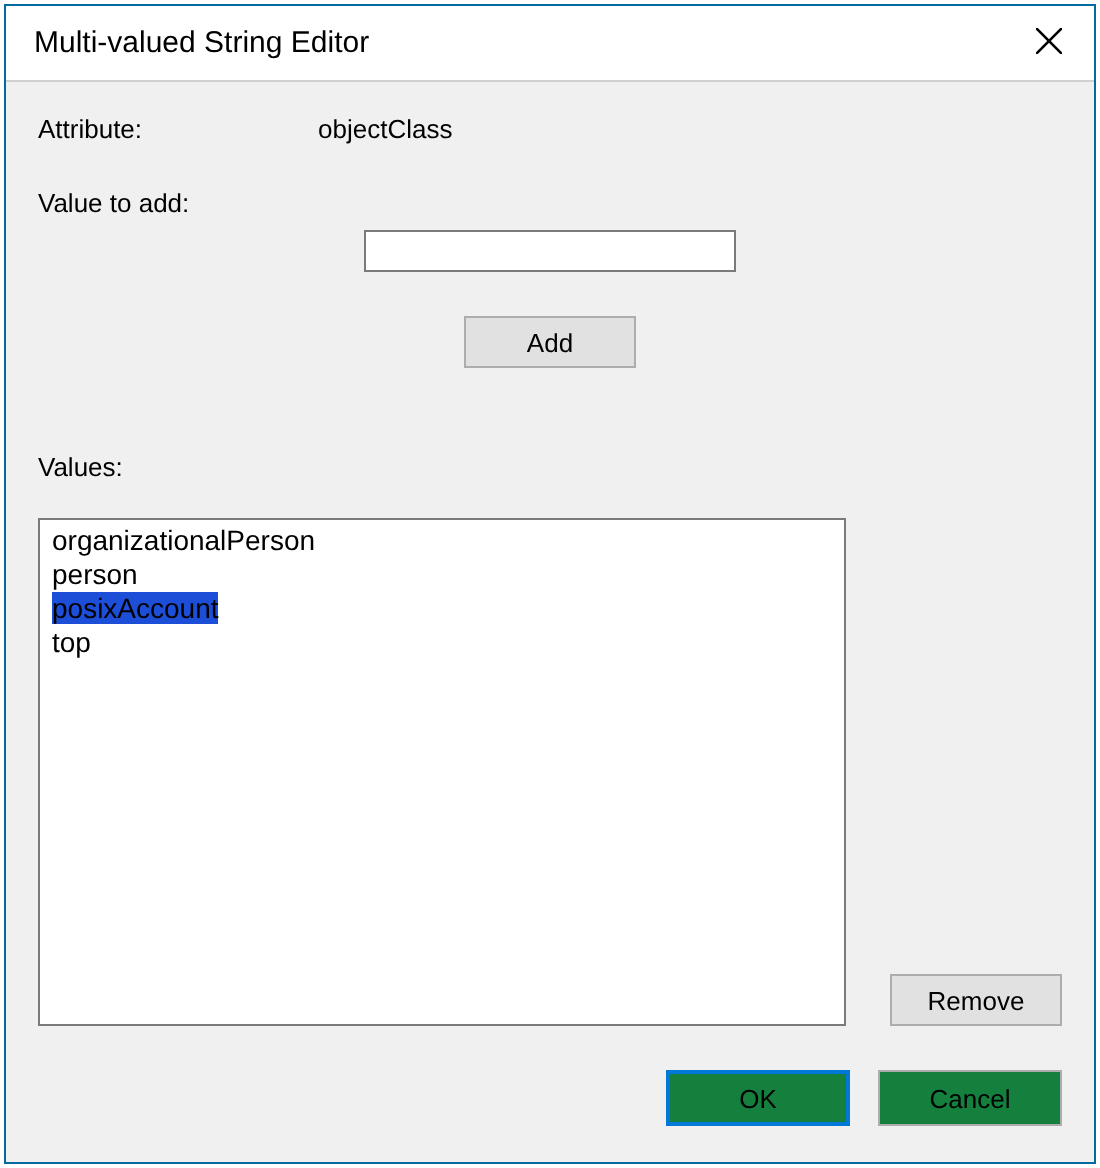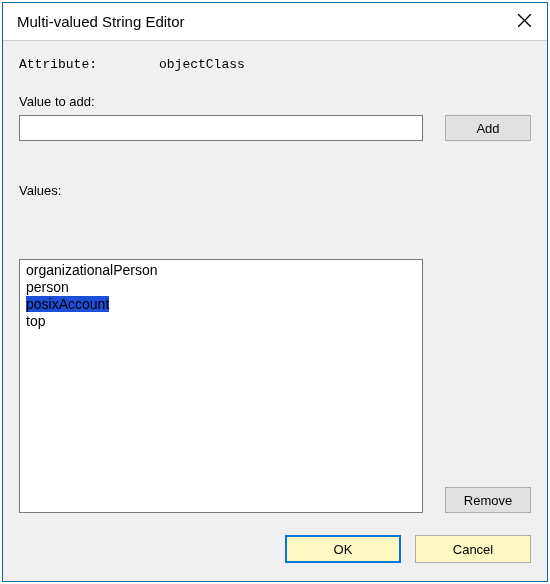--- a/index.html
+++ b/index.html
@@ -47,30 +47,30 @@
     background: #f0f0f0;
     padding: 16px 16px 18px 16px;
     position: relative;
     display: flex;
     flex-direction: column;
   }
   .attr-row {
     display: flex;
     align-items: center;
     margin-bottom: 22px;
-    font-family: Liberation Mono, monospace;
   }
   .attr-label { width: 140px; }
   .attr-value { }
   .val-add-label { margin-bottom: 6px; }
   .add-row {
     display: flex;
     align-items: center;
     gap: 22px;
     margin-bottom: 14px;
+    flex-direction: column;
   }
   .add-row input[type=text] {
     flex: 1;
     height: 26px;
     border: 1px solid #7a7a7a;
     background: #fff;
     padding: 2px 4px;
     font: inherit;
   }
   .side-btn {
@@ -114,24 +114,24 @@
     color: #fff;
   }
   .item.selected .hl-green { color: #000; }
   .bottom-row {
     display: flex;
     justify-content: flex-end;
     gap: 14px;
     margin-top: 22px;
   }
   .dlg-btn {
-    width: 116px;
+    width: 92px;
     height: 28px;
     border: 1px solid #adadad;
-    background: #fef9c3;
+    background: #15803d;
     font: inherit;
     display: flex;
     align-items: center;
     justify-content: center;
     cursor: default;
   }
   .dlg-btn.primary {
     border: 2px solid #0078d7;
   }
 </style>

